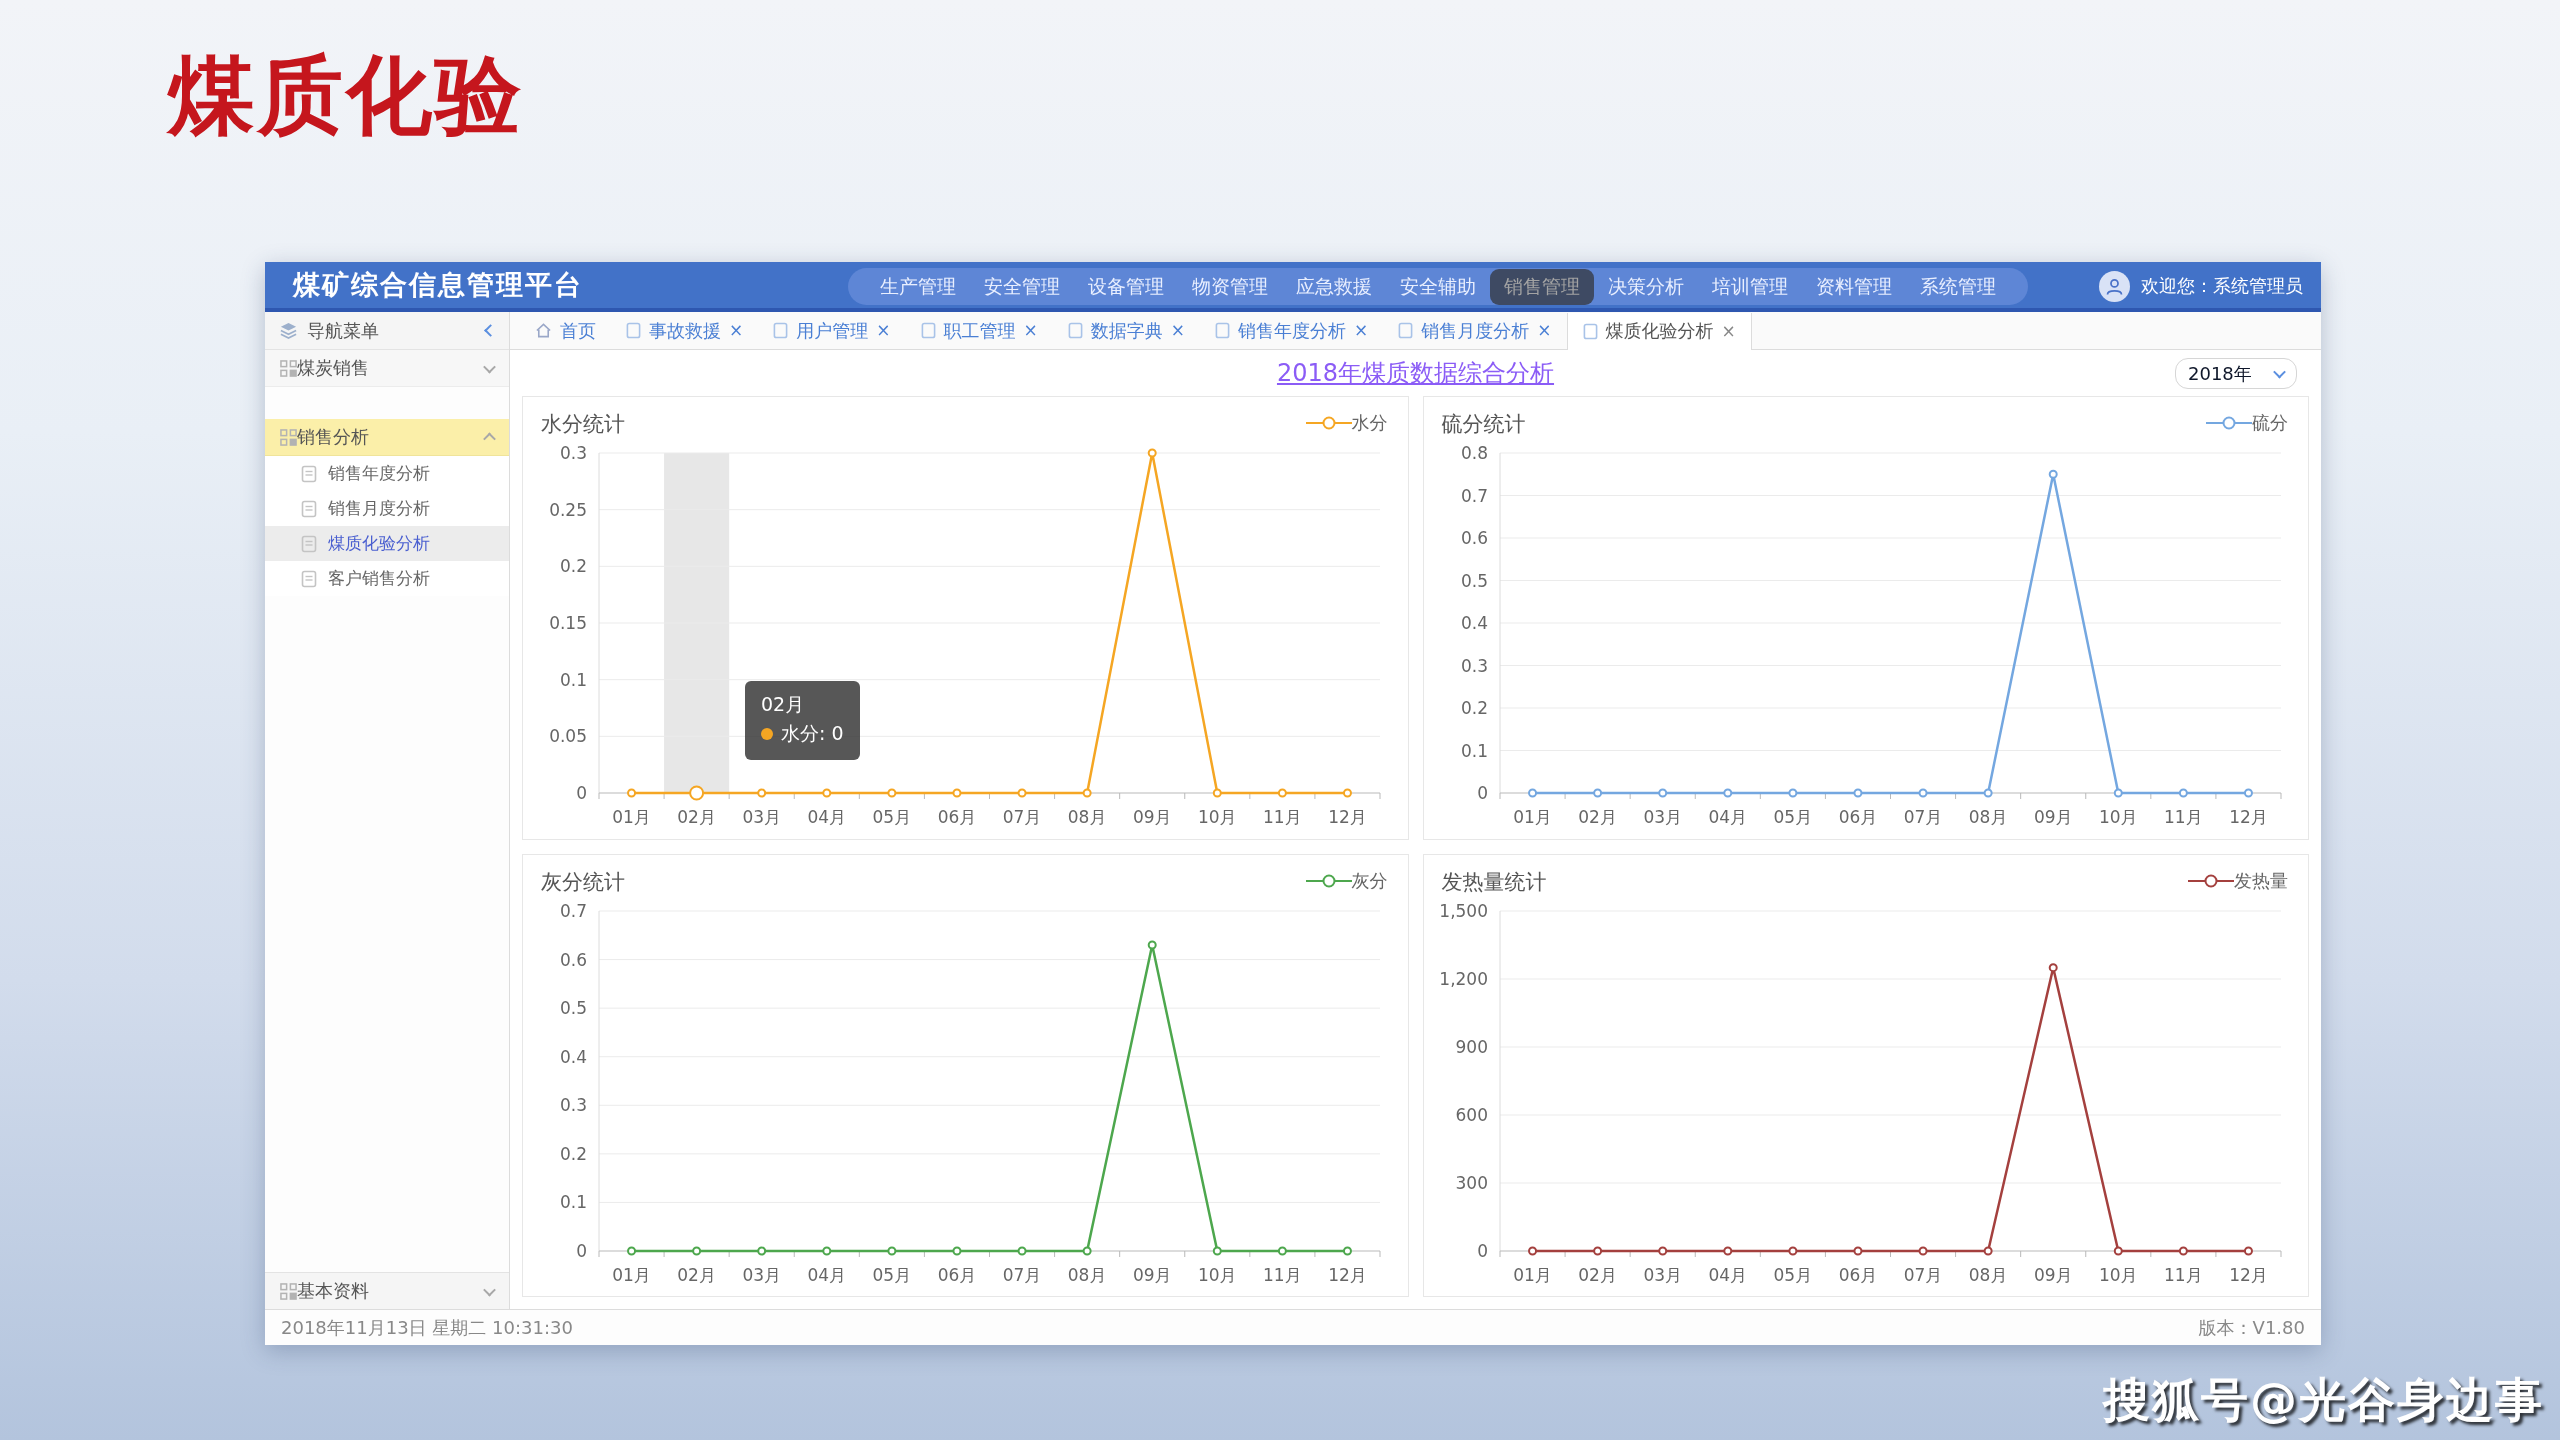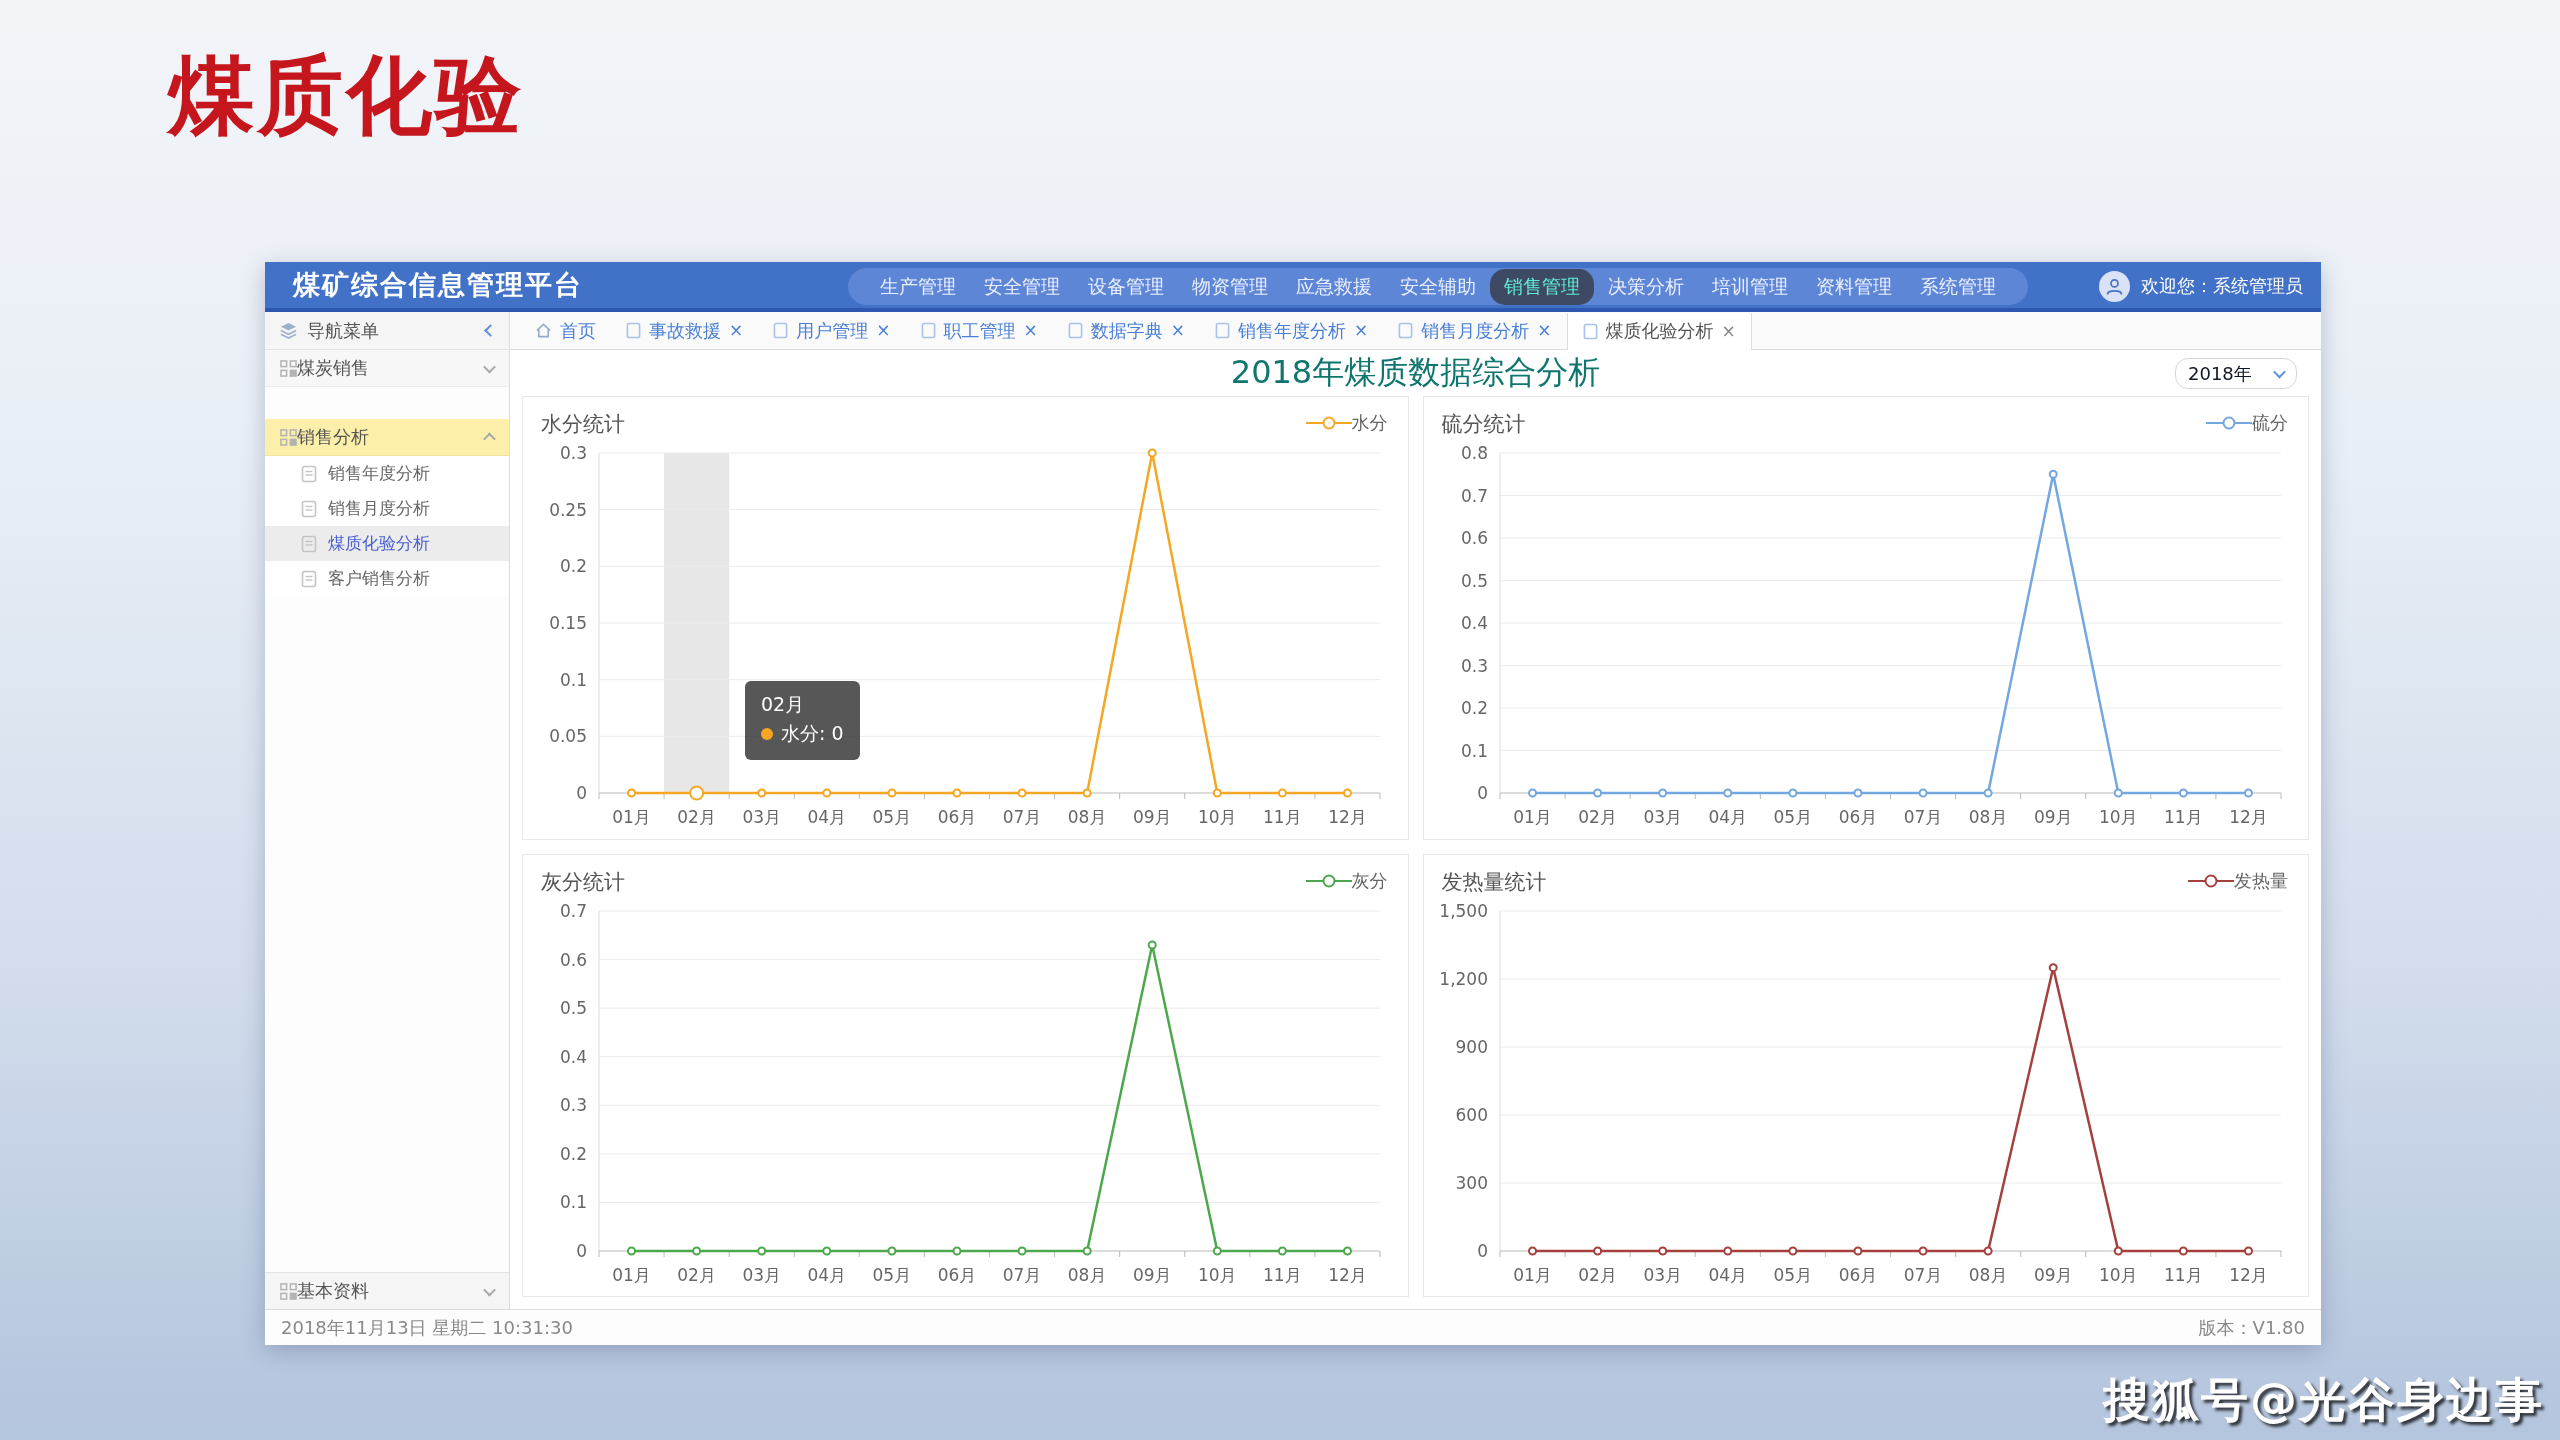--- a/index.html
+++ b/index.html
@@ -17,21 +17,21 @@
     background:#fff; box-shadow:0 6px 22px rgba(40,60,100,0.28); display:flex; flex-direction:column; }
 
   
   .header { height:50px; background:#4272c8; border-bottom:4px solid #2e57b0; position:relative;
     display:flex; align-items:center; flex:0 0 auto; }
   .app-title { margin-left:28px; color:#fff; font-size:27px; font-weight:bold; letter-spacing:2px; }
   .nav-wrap { position:absolute; left:583px; top:6px; height:37px; background:#5e86d6;
     border-radius:19px; display:flex; align-items:center; padding:0 18px; }
   .nav-item { color:#e9efff; font-size:19px; padding:5px 14px; border-radius:15px;
     cursor:pointer; white-space:nowrap; }
-  .nav-item.active { background:#3e4a63; color:#5eead4; }
+  .nav-item.active { background:#3e4a63; color:#a3a3a3;border-radius:9px; }
   .user-wrap { position:absolute; right:18px; top:0; height:48px; display:flex; align-items:center; gap:11px; }
   .avatar { width:31px; height:31px; border-radius:50%; background:#d9e2f6; display:flex;
     align-items:center; justify-content:center; }
   .welcome { color:#fff; font-size:18px; }
 
   .main-row { flex:1 1 auto; display:flex; min-height:0; }
 
   
   .sidebar { width:245px; flex:0 0 245px; border-right:1px solid #dcdcdc; background:#fdfdfd;
     display:flex; flex-direction:column; }
@@ -63,21 +63,21 @@
     color:#4a7fd4; cursor:pointer; white-space:nowrap; }
   .tab .tab-close { font-size:17px; color:#4a7fd4; line-height:1; }
   .tab.active { background:#fff; border-left:1px solid #dcdcdc; border-right:1px solid #dcdcdc;
     color:#555; position:relative; top:1px; padding-bottom:1px; }
   .tab.active .tab-close { color:#888; }
 
   .content-body { flex:1 1 auto; position:relative; padding:0 12px 12px 12px; display:flex;
     flex-direction:column; min-height:0; }
   .content-titlebar { height:46px; flex:0 0 46px; position:relative; display:flex;
     align-items:center; justify-content:center; }
-  .content-title { font-size:32px; color:#0f766e; }
+  .content-title { font-size:24px; color:#8b5cf6;text-decoration:underline; }
   .year-select { position:absolute; right:12px; top:8px; width:122px; height:31px;
     border:1px solid #d6d6d6; border-radius:13px; background:#fff; display:flex;
     align-items:center; justify-content:space-between; padding:0 12px; font-size:18px; color:#0f172a; cursor:pointer; }
 
   .charts-grid { flex:1 1 auto; display:grid; grid-template-columns:1fr 1fr;
     grid-template-rows:1fr 1fr; gap:14px; min-height:0; }
   .panel { position:relative; border:1px solid #e7e7e7; background:#fff; overflow:hidden; }
   .panel-title { position:absolute; left:18px; top:13px; font-size:21px; color:#555; z-index:2; }
   .panel-legend { position:absolute; right:20px; top:14px; display:flex; align-items:center;
     gap:0; font-size:18px; color:#666; z-index:2; cursor:pointer; }

